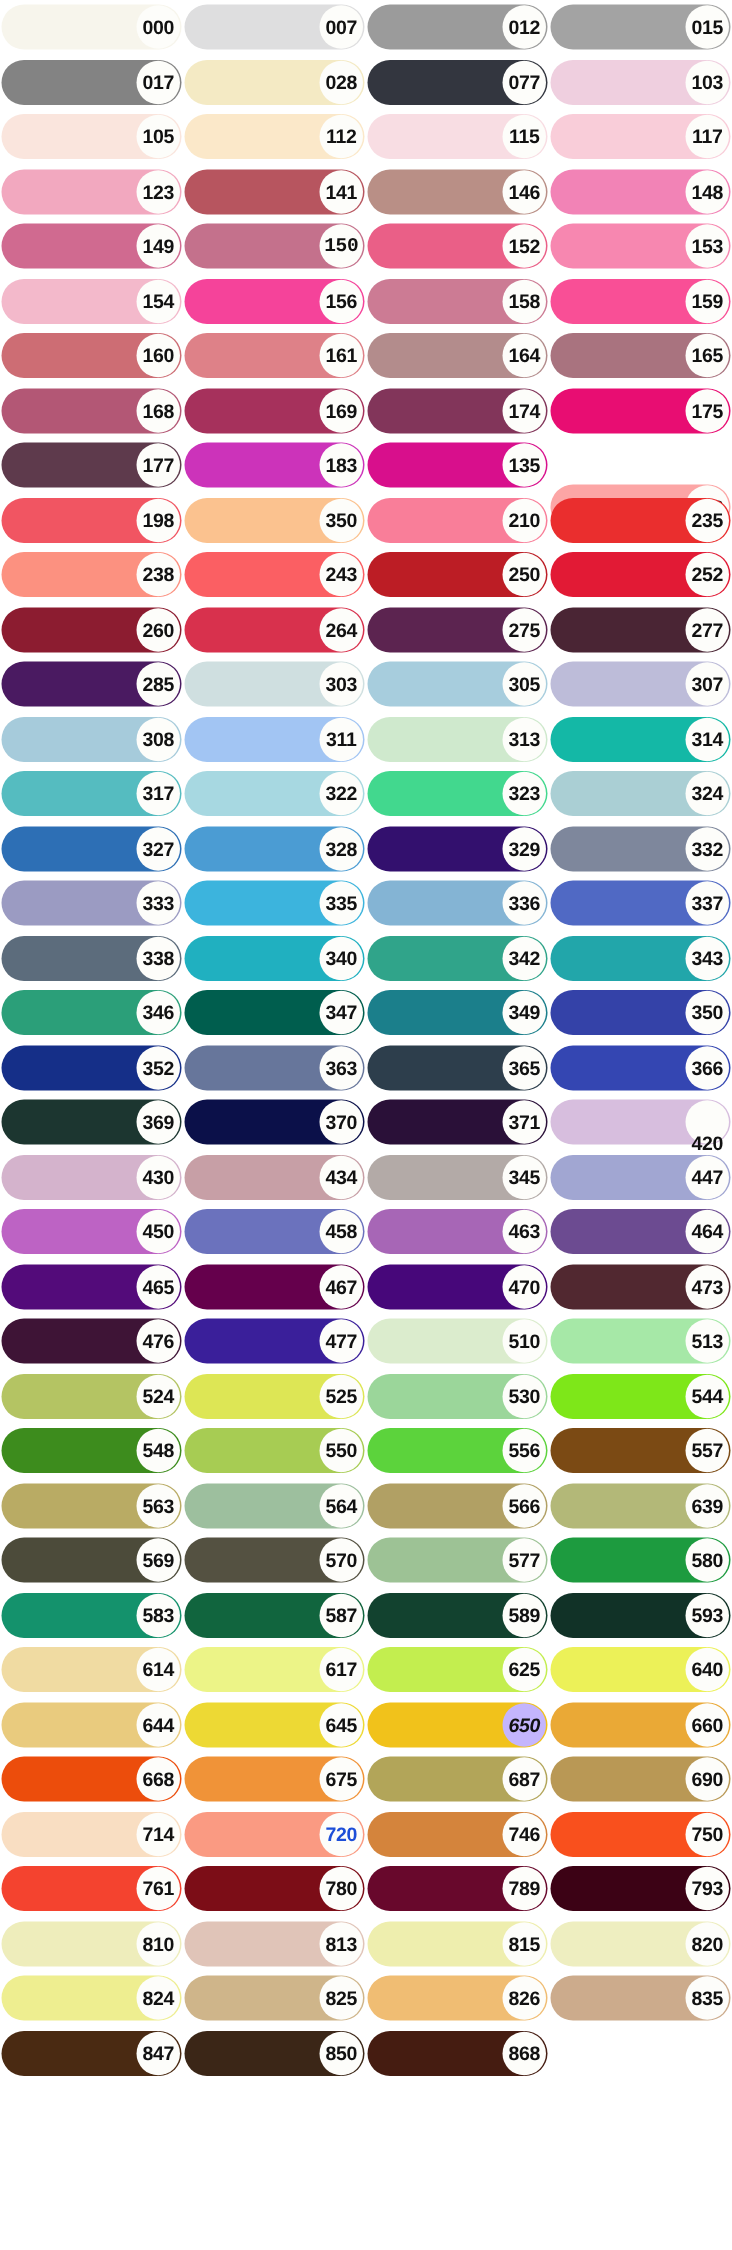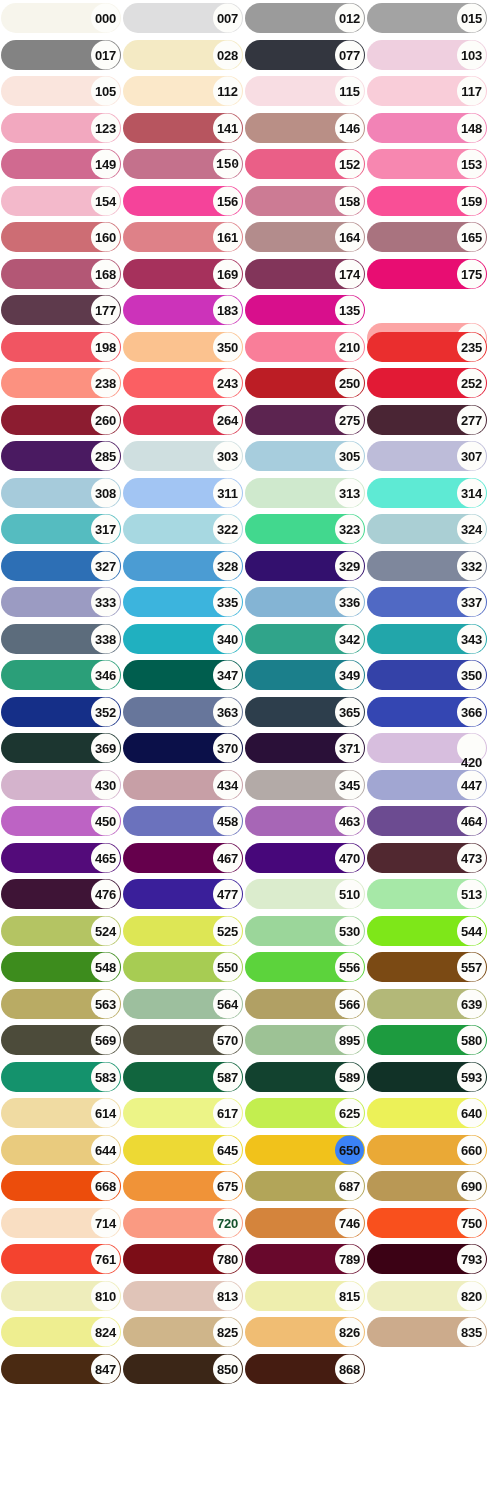--- a/index.html
+++ b/index.html
@@ -441,21 +441,21 @@
       </div>
     </div>
     <div class="swatch-cell">
       <div class="swatch-pill" style="background: rgb(207, 233, 205);">
         <div class="swatch-badge" style="background: rgb(253, 253, 250);">
           <span class="swatch-label" style="color: rgb(17, 17, 17);">313</span>
         </div>
       </div>
     </div>
     <div class="swatch-cell">
-      <div class="swatch-pill" style="background: #5eead4;">
+      <div class="swatch-pill" style="background: #14b8a6;">
         <div class="swatch-badge" style="background: rgb(253, 253, 250);">
           <span class="swatch-label" style="color: rgb(17, 17, 17);">314</span>
         </div>
       </div>
     </div>
     <div class="swatch-cell">
       <div class="swatch-pill" style="background: rgb(85, 188, 192);">
         <div class="swatch-badge" style="background: rgb(253, 253, 250);">
           <span class="swatch-label" style="color: rgb(17, 17, 17);">317</span>
         </div>
@@ -856,21 +856,21 @@
     <div class="swatch-cell">
       <div class="swatch-pill" style="background: rgb(84, 81, 65);">
         <div class="swatch-badge" style="background: rgb(253, 253, 250);">
           <span class="swatch-label" style="color: rgb(17, 17, 17);">570</span>
         </div>
       </div>
     </div>
     <div class="swatch-cell">
       <div class="swatch-pill" style="background: rgb(157, 194, 149);">
         <div class="swatch-badge" style="background: rgb(253, 253, 250);">
-          <span class="swatch-label" style="color: rgb(17, 17, 17);">895</span>
+          <span class="swatch-label" style="color: rgb(17, 17, 17);">577</span>
         </div>
       </div>
     </div>
     <div class="swatch-cell">
       <div class="swatch-pill" style="background: rgb(29, 155, 63);">
         <div class="swatch-badge" style="background: rgb(253, 253, 250);">
           <span class="swatch-label" style="color: rgb(17, 17, 17);">580</span>
         </div>
       </div>
     </div>
@@ -939,21 +939,21 @@
     </div>
     <div class="swatch-cell">
       <div class="swatch-pill" style="background: rgb(237, 217, 52);">
         <div class="swatch-badge" style="background: rgb(253, 253, 250);">
           <span class="swatch-label" style="color: rgb(17, 17, 17);">645</span>
         </div>
       </div>
     </div>
     <div class="swatch-cell">
       <div class="swatch-pill" style="background: rgb(241, 194, 27);">
-        <div class="swatch-badge" style="background: #3b82f6;">
+        <div class="swatch-badge" style="background: #c4b5fd; font-style: italic;">
           <span class="swatch-label" style="color: rgb(17, 17, 17);">650</span>
         </div>
       </div>
     </div>
     <div class="swatch-cell">
       <div class="swatch-pill" style="background: rgb(234, 169, 54);">
         <div class="swatch-badge" style="background: rgb(253, 253, 250);">
           <span class="swatch-label" style="color: rgb(17, 17, 17);">660</span>
         </div>
       </div>
@@ -989,21 +989,21 @@
     <div class="swatch-cell">
       <div class="swatch-pill" style="background: rgb(249, 222, 194);">
         <div class="swatch-badge" style="background: rgb(253, 253, 250);">
           <span class="swatch-label" style="color: rgb(17, 17, 17);">714</span>
         </div>
       </div>
     </div>
     <div class="swatch-cell">
       <div class="swatch-pill" style="background: rgb(250, 154, 130);">
         <div class="swatch-badge" style="background: rgb(253, 253, 250);">
-          <span class="swatch-label" style="color: #14532d;">720</span>
+          <span class="swatch-label" style="color: #1d4ed8;">720</span>
         </div>
       </div>
     </div>
     <div class="swatch-cell">
       <div class="swatch-pill" style="background: rgb(212, 132, 60);">
         <div class="swatch-badge" style="background: rgb(253, 253, 250);">
           <span class="swatch-label" style="color: rgb(17, 17, 17);">746</span>
         </div>
       </div>
     </div>

